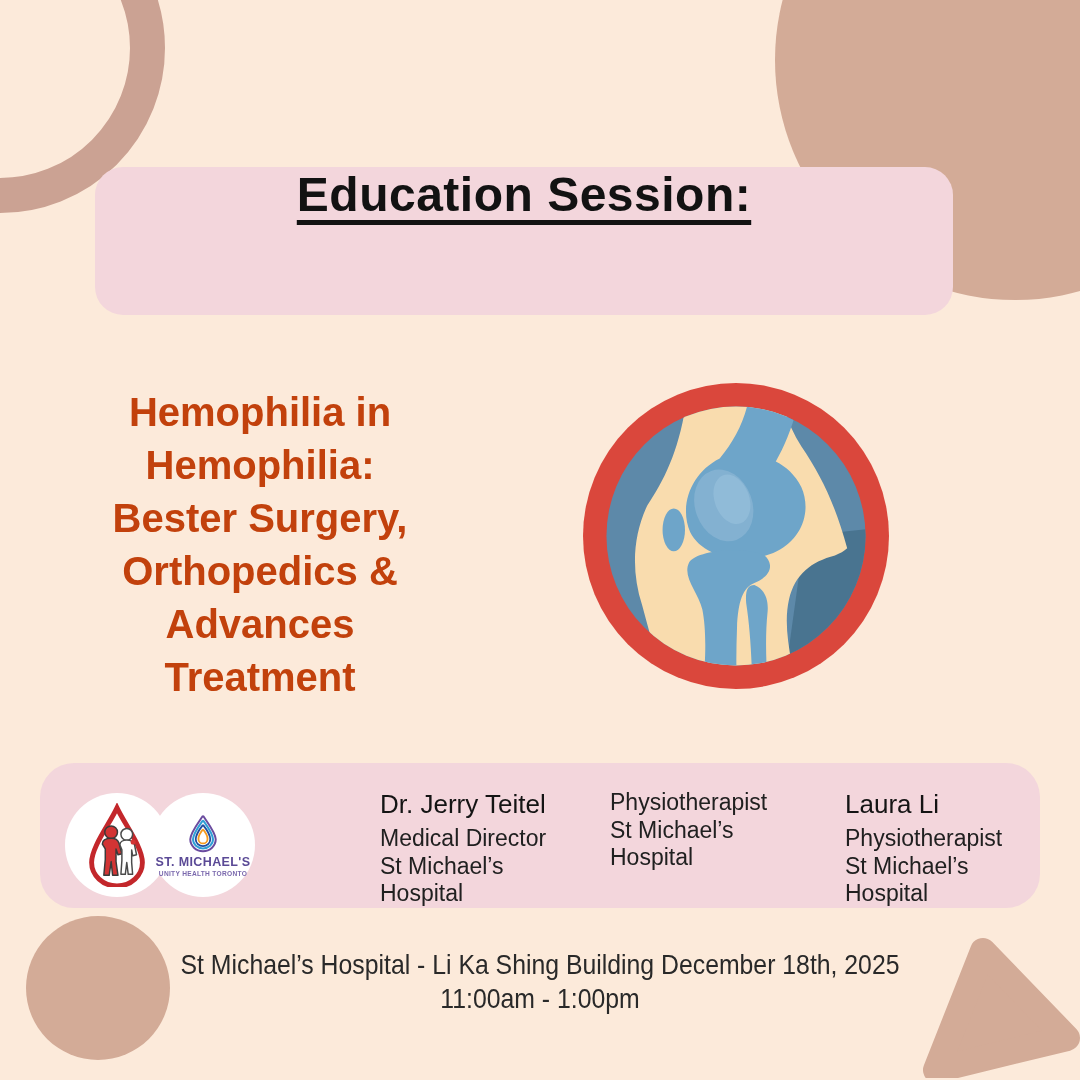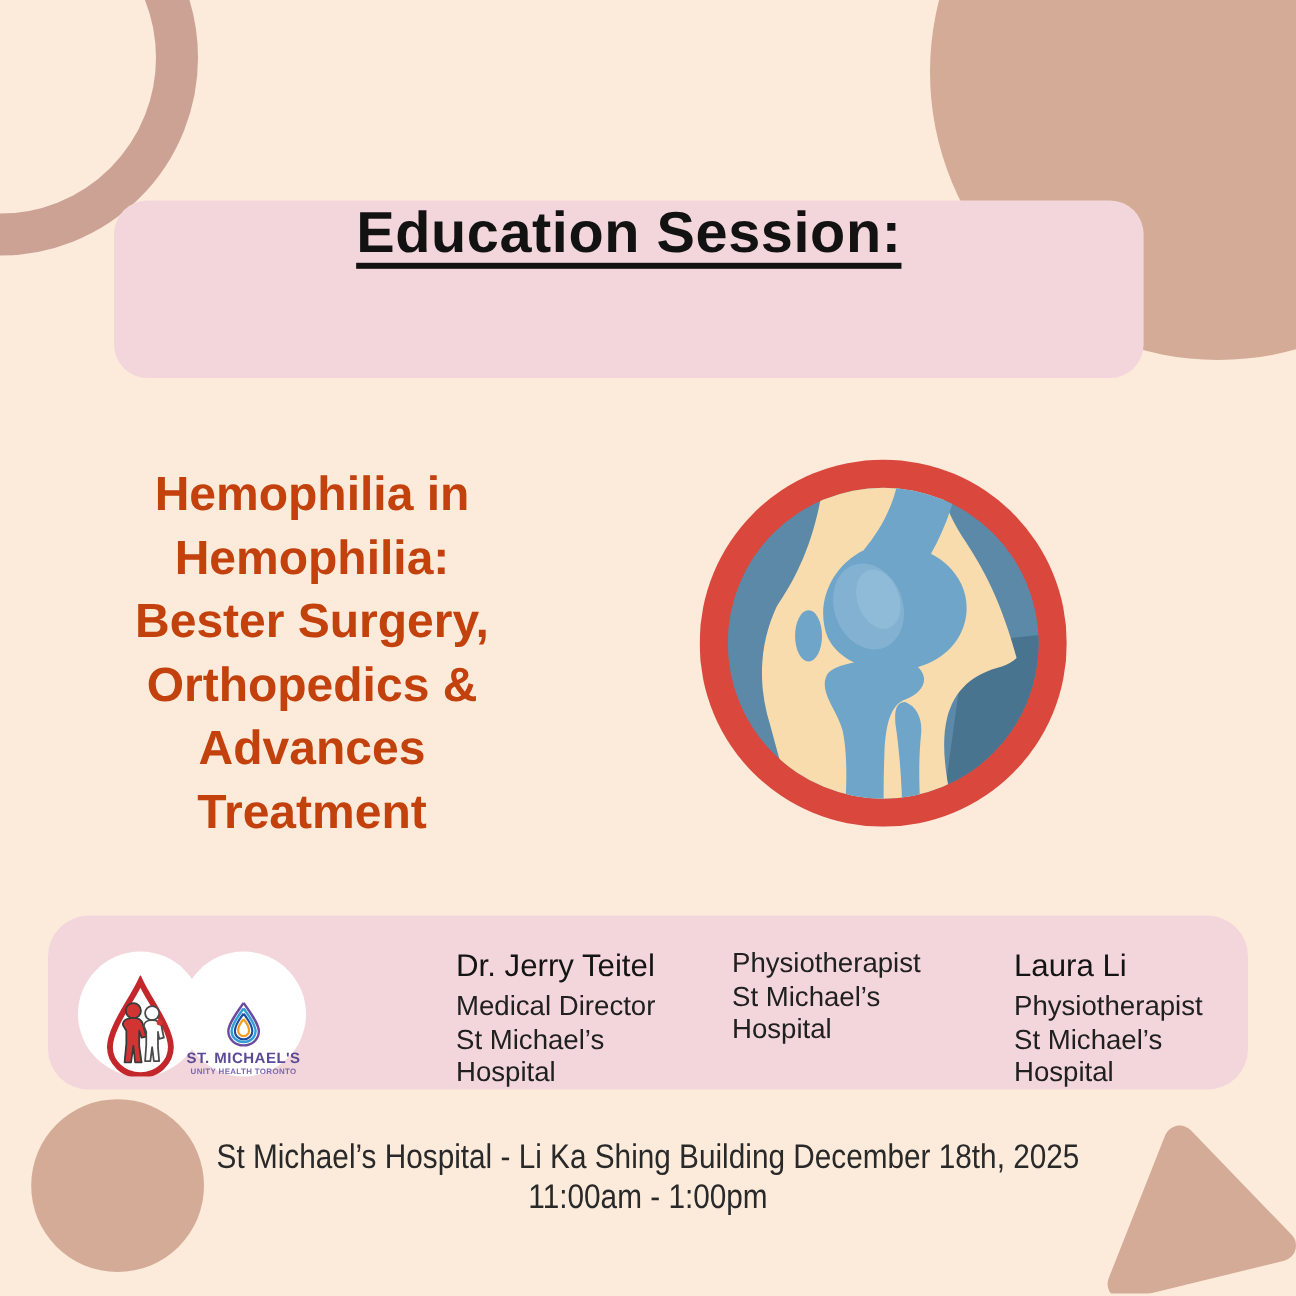--- a/index.html
+++ b/index.html
@@ -40,21 +40,21 @@
 
   
   .knee{left:583px;top:383px;width:306px;height:306px;}
 
   
   .bar{
     left:40px;top:763px;width:1000px;height:145px;border-radius:34px;
     background:var(--pink-panel,#f3d6dc);
   }
   .logo-circle{position:absolute;width:104px;height:104px;border-radius:50%;background:#fff;
-    display:flex;align-items:center;justify-content:flex-end;flex-direction:column;}
+    display:flex;align-items:center;justify-content:center;flex-direction:column;}
   .logo-c1{left:25px;top:30px;}
   .logo-c2{left:111px;top:30px;}
   .stm-text1{font-size:12.5px;font-weight:700;letter-spacing:.4px;color:var(--logo-purple,#5b4a96);margin-top:2px;}
   .stm-text2{font-size:6.6px;font-weight:600;letter-spacing:.3px;color:#7a68ad;margin-top:1px;}
   .speaker{position:absolute;top:26px;}
   .speaker .name{font-size:26px;font-weight:400;color:#141414;margin-bottom:5px;}
   .speaker .line{font-size:23px;line-height:27.5px;color:#202020;}
   .sp0{left:340px;}
   .sp1{left:570px;}
   .sp2{left:805px;}

